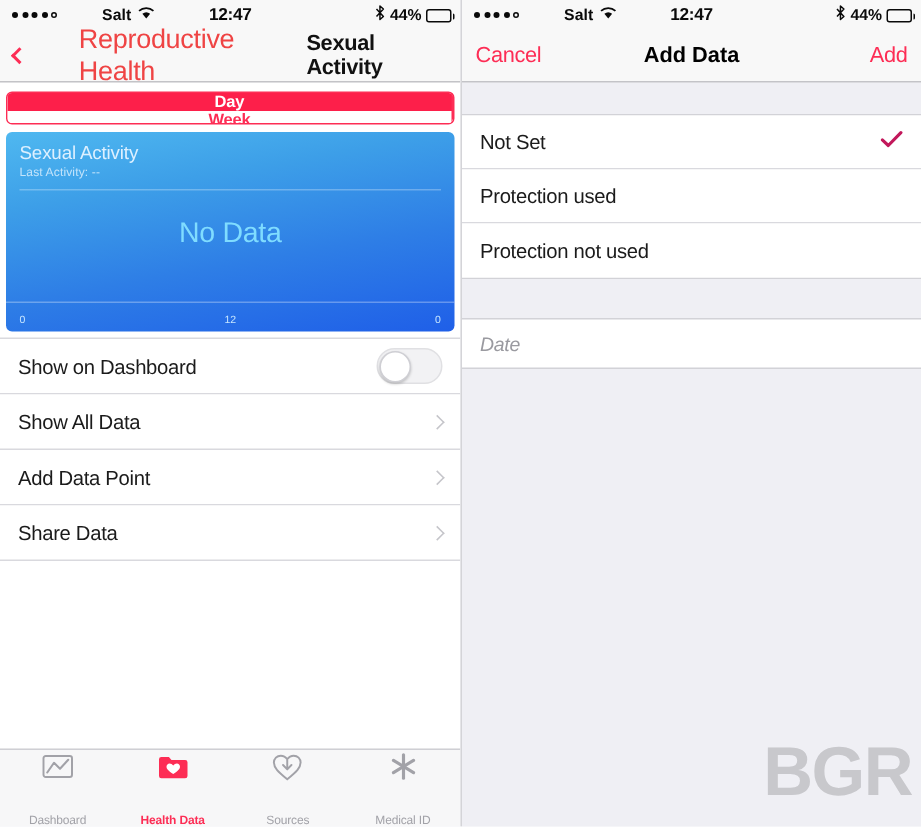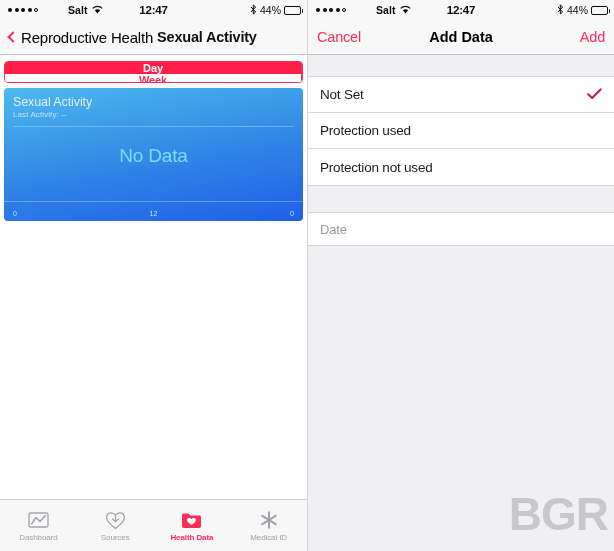--- a/index.html
+++ b/index.html
@@ -25,42 +25,42 @@
   .dots { display:flex; align-items:center; gap:2.5px; }
   .dot { width:4px; height:4px; border-radius:50%; background:#0a0a0a; }
   .dot.hollow { background:transparent; border:1px solid #0a0a0a; width:4px; height:4px; }
   .carrier { font-size:10.5px; font-weight:bold; letter-spacing:.1px;padding-left:27px; }
   .wifi { display:inline-block; margin-left:1px; }
   .sb-center {
     position:absolute; left:0; right:0; text-align:center;
     font-size:11.5px; font-weight:bold; letter-spacing:-.2px; pointer-events:none;
   }
   .sb-right { margin-left:auto; display:flex; align-items:center; gap:3px; position:relative; z-index:2; }
-  .batt-pct { font-size:10.5px; font-weight:normal; }
+  .batt-pct { font-size:10.5px; font-weight:bold; }
   .batt-shell {
     width:17px; height:9px; border:1px solid #0a0a0a; border-radius:2px;
     position:relative; padding:1px;
   }
   .batt-fill { height:100%; background:#0a0a0a; border-radius:1px; }
   .batt-cap {
     position:absolute; right:-3px; top:2.5px; width:1.5px; height:4px;
     background:#0a0a0a; border-radius:0 1px 1px 0;
   }
 
   
   .navbar {
     height:35px; background:#f8f8f8; display:flex; align-items:center;
     position:relative; border-bottom:.5px solid #c3c3c7; padding:0 9px;
   }
   .nav-back { display:flex; align-items:center; gap:3px; color:#fd2d55; cursor:default; }
   .chev-left {
     width:8px; height:8px; border-left:2.4px solid #fd2d55; border-bottom:2.4px solid #fd2d55;
     transform:rotate(45deg); margin-right:1px;
   }
-  .nav-back-label { font-size:15px; color:#000000; letter-spacing:-.2px; }
+  .nav-back-label { font-size:18px; color:#ef4444; letter-spacing:-.2px;margin-left:32px; }
   .nav-title { font-size:14.5px; font-weight:bold; color:#111; letter-spacing:-.2px; margin-left:4px; }
   .nav-title-center {
     position:absolute; left:0; right:0; text-align:center;
     font-size:14.5px; font-weight:bold; color:#000000; pointer-events:none;
   }
   .nav-action { font-size:14.5px; color:#fd2d55; letter-spacing:-.2px; position:relative; z-index:2; }
   .nav-action.right { margin-left:auto; }
 
   
   .segmented {
@@ -116,40 +116,40 @@
     position:absolute; left:1px; top:1px; width:21px; height:21px; border-radius:50%;
     background:#ffffff; border:.5px solid #cfcfd4; box-shadow:0 1px 2px rgba(0,0,0,.22);
   }
   .filler { background:#fff; flex:1; }
 
   
   .tabbar {
     position:absolute; left:0; bottom:0; width:307px; height:52px;
     background:#f7f7f8; border-top:.5px solid #cfcfd4; display:flex;
   }
-  .tab { flex:1; display:flex; flex-direction:column; align-items:center; justify-content:center; gap:2px; }
+  .tab { flex:1; display:flex; flex-direction:column; align-items:center; justify-content:space-between; gap:2px; }
   .tab-label { font-size:8px; color:#a2a2a8; letter-spacing:-.1px; }
   .tab.active .tab-label { color:#fd2d55; font-weight:bold; }
   .tab-icon { height:22px; display:flex; align-items:center; justify-content:center; }
 
   
   .gap { background:#efeff4; }
   .list-right { background:#fff; border-top:.5px solid #d2d2d7; border-bottom:.5px solid #d2d2d7; }
   .row-r {
     height:36px; display:flex; align-items:center; padding:0 12px;
     border-bottom:.5px solid #d9d9de; background:#fff;
   }
   .row-r:last-child { border-bottom:none; }
   .row-r-label { font-size:13.5px; color:#1b1b1b; letter-spacing:-.2px; }
   .check { margin-left:auto; }
   .row-date {
     height:34px; display:flex; align-items:center; padding:0 12px;
     background:#fff; border-top:.5px solid #d2d2d7; border-bottom:.5px solid #d2d2d7;
   }
-  .date-label { font-size:13px; color:#9a9aa0; letter-spacing:-.2px; }
+  .date-label { font-size:13px; color:#9a9aa0; letter-spacing:-.2px;font-style:italic; }
   .date-value { margin-left:auto; font-size:13px; font-weight:bold; color:#141414; letter-spacing:-.2px; }
   .date-value .time { margin-left:5px; }
 
   .watermark {
     position:absolute; right:6px; bottom:14px;
     font-size:46px; font-weight:bold; color:#c6c6ca;
     letter-spacing:-1px; line-height:1; opacity:.95; user-select:none;
   }
 </style>
 </head>
@@ -212,48 +212,68 @@
       <div class="chart-rule"></div>
       <div class="chart-nodata">No Data</div>
       <div class="chart-axis-line"></div>
       <div class="chart-ticks">
         <span>0</span>
         <span>12</span>
         <span>0</span>
       </div>
     </div>
 
+    <div class="list-left">
+      <div class="row">
+        <span class="row-label">Show on Dashboard</span>
+        <span class="switch">
+          <span class="knob"></span>
+        </span>
+      </div>
+      <div class="row">
+        <span class="row-label">Show All Data</span>
+        <span class="chev-right"></span>
+      </div>
+      <div class="row">
+        <span class="row-label">Add Data Point</span>
+        <span class="chev-right"></span>
+      </div>
+      <div class="row">
+        <span class="row-label">Share Data</span>
+        <span class="chev-right"></span>
+      </div>
+    </div>
 
     <div class="tabbar">
       <div class="tab">
         <span class="tab-icon">
           <svg width="21" height="16" viewBox="0 0 21 16">
             <rect x="1" y="1" width="19" height="14" rx="1.5" fill="none" stroke="#a2a2a8" stroke-width="1.3"></rect>
             <path d="M3.5 12 L8 5.5 L12 9.5 L17.5 3.5" fill="none" stroke="#a2a2a8" stroke-width="1.4" stroke-linejoin="round" stroke-linecap="round"></path>
           </svg>
         </span>
         <span class="tab-label">Dashboard</span>
       </div>
+      <div class="tab active">
+        <span class="tab-icon">
+          <svg width="21" height="17" viewBox="0 0 21 17">
+            <path d="M1 3.2 A1.6 1.6 0 0 1 2.6 1.6 H7.6 L9.3 3.6 H18.4 A1.6 1.6 0 0 1 20 5.2 V14.3 A1.6 1.6 0 0 1 18.4 15.9 H2.6 A1.6 1.6 0 0 1 1 14.3 Z" fill="#fd2d55"></path>
+            <path d="M10.5 13 C7.4 10.9 6 9.6 6 8.1 C6 6.9 6.9 6 8.1 6 C8.9 6 9.9 6.5 10.5 7.3 C11.1 6.5 12.1 6 12.9 6 C14.1 6 15 6.9 15 8.1 C15 9.6 13.6 10.9 10.5 13 Z" fill="#ffffff"></path>
+          </svg>
+        </span>
+        <span class="tab-label">Health Data</span>
+      </div>
       <div class="tab">
         <span class="tab-icon">
           <svg width="21" height="19" viewBox="0 0 21 19">
             <path d="M10.5 17.5 C4.4 12.4 1.6 9.9 1.6 6.4 C1.6 3.7 3.6 1.8 6.2 1.8 C7.9 1.8 9.5 2.8 10.5 4.2 C11.5 2.8 13.1 1.8 14.8 1.8 C17.4 1.8 19.4 3.7 19.4 6.4 C19.4 9.9 16.6 12.4 10.5 17.5 Z" fill="none" stroke="#a2a2a8" stroke-width="1.3"></path>
             <path d="M10.5 4.8 V10.4 M7.7 8 L10.5 10.9 L13.3 8" fill="none" stroke="#a2a2a8" stroke-width="1.3" stroke-linecap="round" stroke-linejoin="round"></path>
           </svg>
         </span>
         <span class="tab-label">Sources</span>
-      </div>
-      <div class="tab active">
-        <span class="tab-icon">
-          <svg width="21" height="17" viewBox="0 0 21 17">
-            <path d="M1 3.2 A1.6 1.6 0 0 1 2.6 1.6 H7.6 L9.3 3.6 H18.4 A1.6 1.6 0 0 1 20 5.2 V14.3 A1.6 1.6 0 0 1 18.4 15.9 H2.6 A1.6 1.6 0 0 1 1 14.3 Z" fill="#fd2d55"></path>
-            <path d="M10.5 13 C7.4 10.9 6 9.6 6 8.1 C6 6.9 6.9 6 8.1 6 C8.9 6 9.9 6.5 10.5 7.3 C11.1 6.5 12.1 6 12.9 6 C14.1 6 15 6.9 15 8.1 C15 9.6 13.6 10.9 10.5 13 Z" fill="#ffffff"></path>
-          </svg>
-        </span>
-        <span class="tab-label">Health Data</span>
       </div>
       <div class="tab">
         <span class="tab-icon">
           <svg width="20" height="20" viewBox="0 0 20 20">
             <g stroke="#a2a2a8" stroke-width="2.1" stroke-linecap="round">
               <path d="M10 2.2 V17.8"></path>
               <path d="M3.3 5.9 L16.7 14.1"></path>
               <path d="M3.3 14.1 L16.7 5.9"></path>
             </g>
           </svg>

